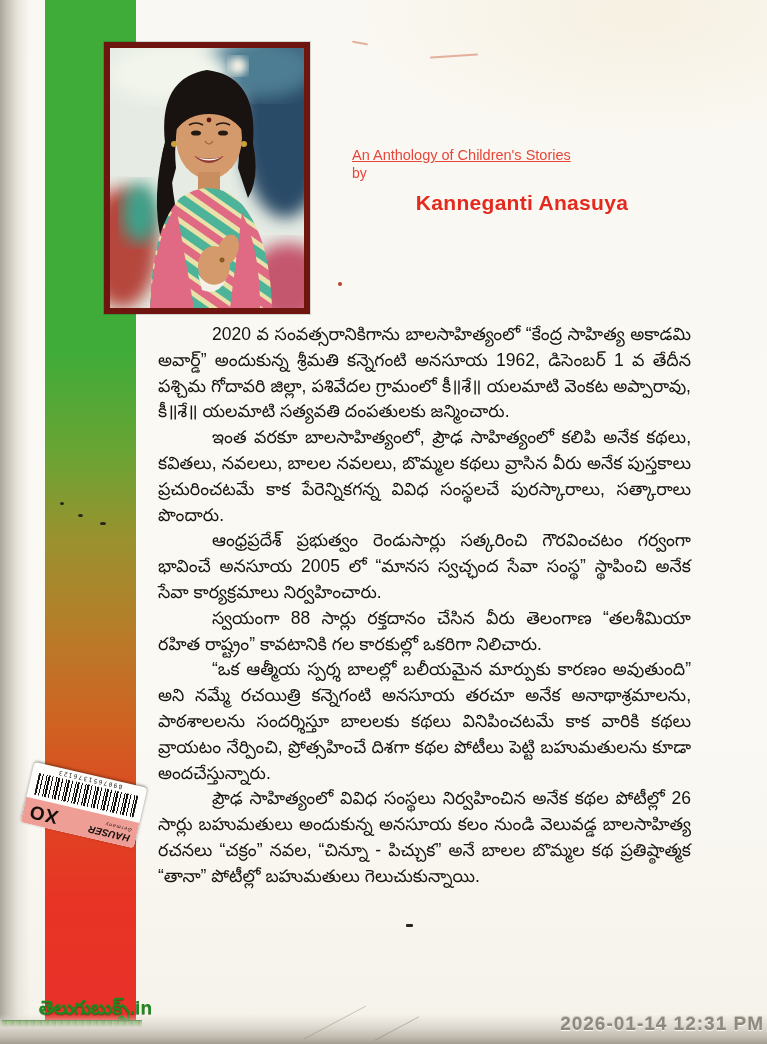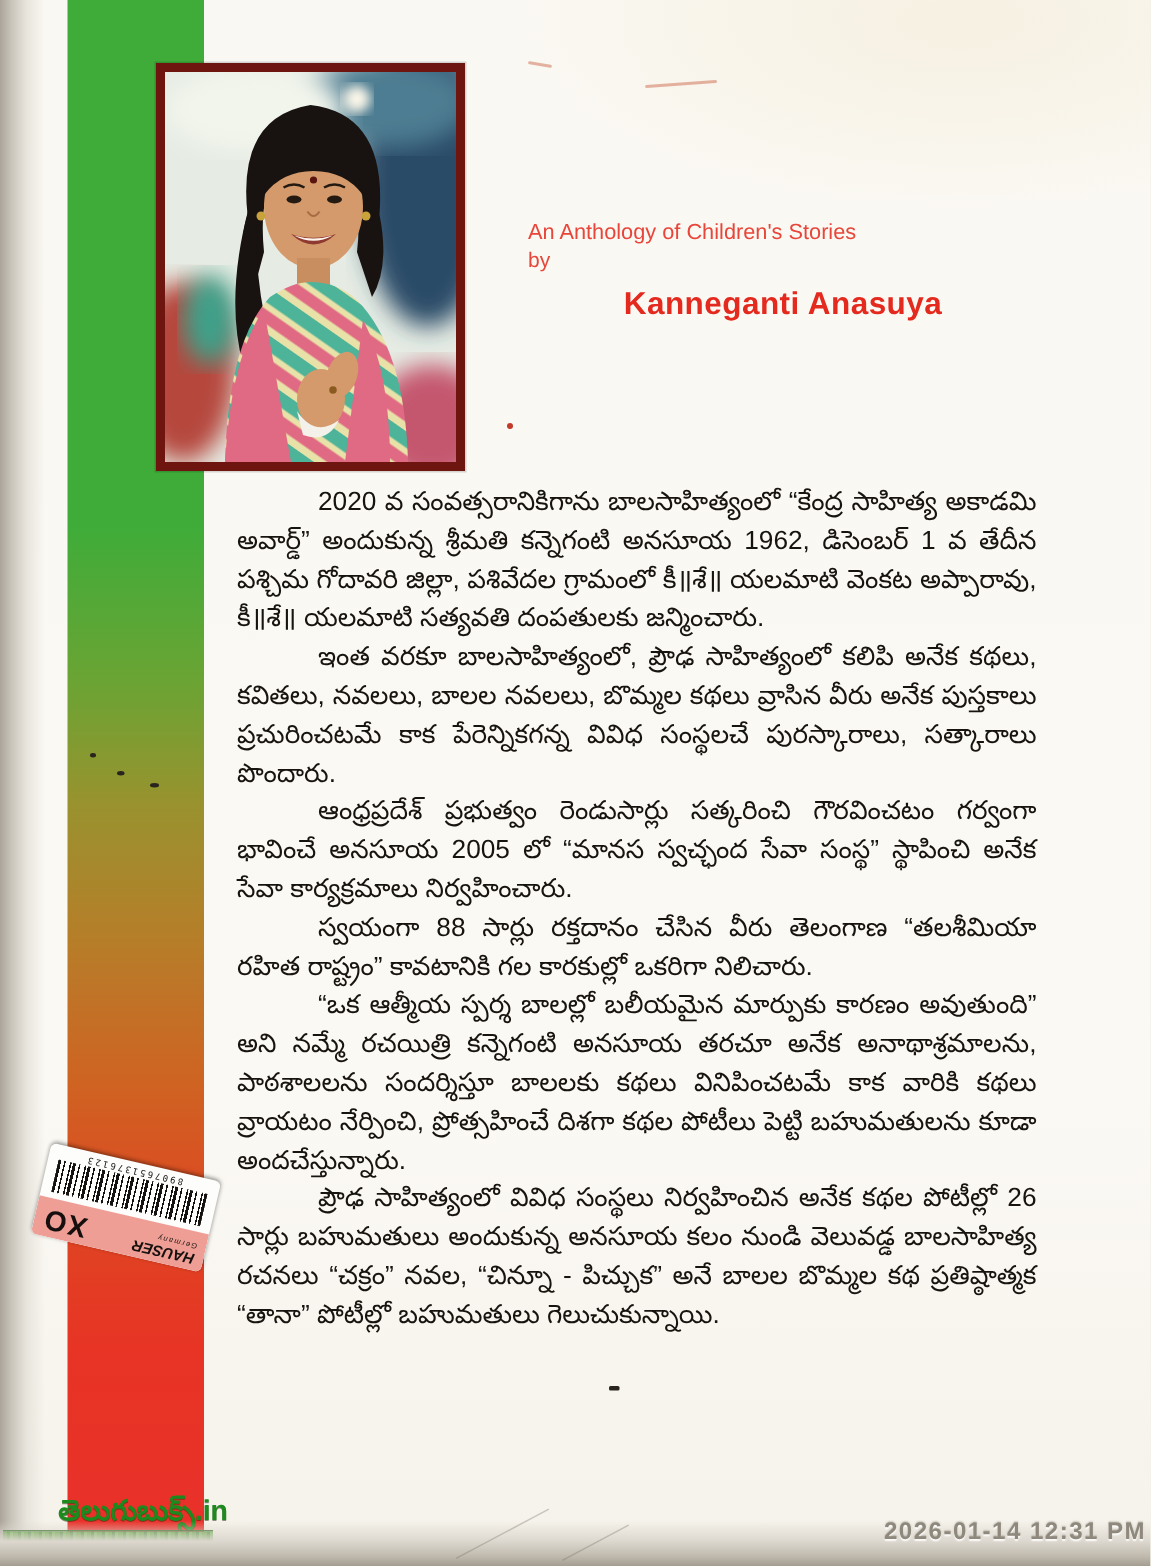--- a/index.html
+++ b/index.html
@@ -21,21 +21,21 @@
     background:linear-gradient(180deg,
       #3fac39 0%, #3fac39 34%, #6aa434 44%, #99922e 52%,
       #b77d29 61%, #cf6322 70%, #df4522 79%, #e73425 87%, #e9302a 100%);}
   
   .photo{position:absolute;left:104px;top:42px;width:194px;height:260px;
     border:6px solid #6e1510;background:#dfe7e2;box-shadow:0 0 0 1px rgba(0,0,0,.15);}
   .photo svg{display:block;}
   
   .titleblock{position:absolute;left:352px;top:144px;width:340px;}
   .book-title{font-size:27px;font-weight:bold;letter-spacing:.5px;line-height:32px;}
-  .book-sub{font-size:14.5px;line-height:19px;margin-top:2px;}
+  .book-sub{font-size:14.5px;line-height:19px;margin-top:2px;text-decoration:underline;}
   .book-by{font-size:14px;line-height:17px;}
   .book-author{font-size:21px;font-weight:bold;line-height:26px;margin-top:8px;letter-spacing:.3px;text-align:center;}
   
   .bio{position:absolute;left:158px;top:322px;width:533px;color:#17130f;
     font-size:17.5px;line-height:25.8px;text-align:justify;}
   .bio p{margin:0;text-indent:54px;}
   
   .sticker-wrap{position:absolute;left:26px;top:764px;width:118px;height:84px;}
   .sticker{position:absolute;left:0;top:10px;width:116px;height:62px;
     background:#fdfdfb;border-radius:4px;box-shadow:0 1px 3px rgba(0,0,0,.45);
@@ -53,21 +53,21 @@
   .seller{position:absolute;left:2px;top:997px;width:150px;}
   .seller .site{color:#1d8a1d;font-weight:bold;font-size:19px;line-height:22px;
     text-shadow:0 1px 0 rgba(40,40,20,.5);text-align:right;}
   .seller .grass{width:140px;height:8px;margin-top:1px;
     background:repeating-linear-gradient(90deg,#4b9c27 0 3px,#2f7d1e 3px 5px,#5fae3a 5px 7px);
     border-top:1px solid #1f5e14;}
   .seller .store{color:#d6281e;font-weight:bold;font-size:9.5px;letter-spacing:2px;line-height:11px;
     text-shadow:0 1px 0 rgba(255,255,255,.6);}
   .seller .since{color:#d6281e;font-weight:bold;font-size:9.5px;letter-spacing:2px;line-height:11px;padding-left:26px;}
   
-  .timestamp{position:absolute;right:3px;top:1013px;color:#8e887d;font-weight:bold;font-size:16px;
+  .timestamp{position:absolute;right:3px;top:1013px;color:#8e887d;font-weight:bold;font-size:19px;
     letter-spacing:1px;text-shadow:0 1px 1px rgba(255,255,255,.9),0 -1px 1px rgba(90,85,75,.35);}
   
   .speck{position:absolute;border-radius:50%;}
   .scribble{position:absolute;background:rgba(200,90,60,.45);height:2px;border-radius:2px;}
   .crease{position:absolute;width:70px;height:1px;background:rgba(120,112,100,.35);transform:rotate(-28deg);}
 </style>
 </head>
 <body>
 
 <div class="page">

